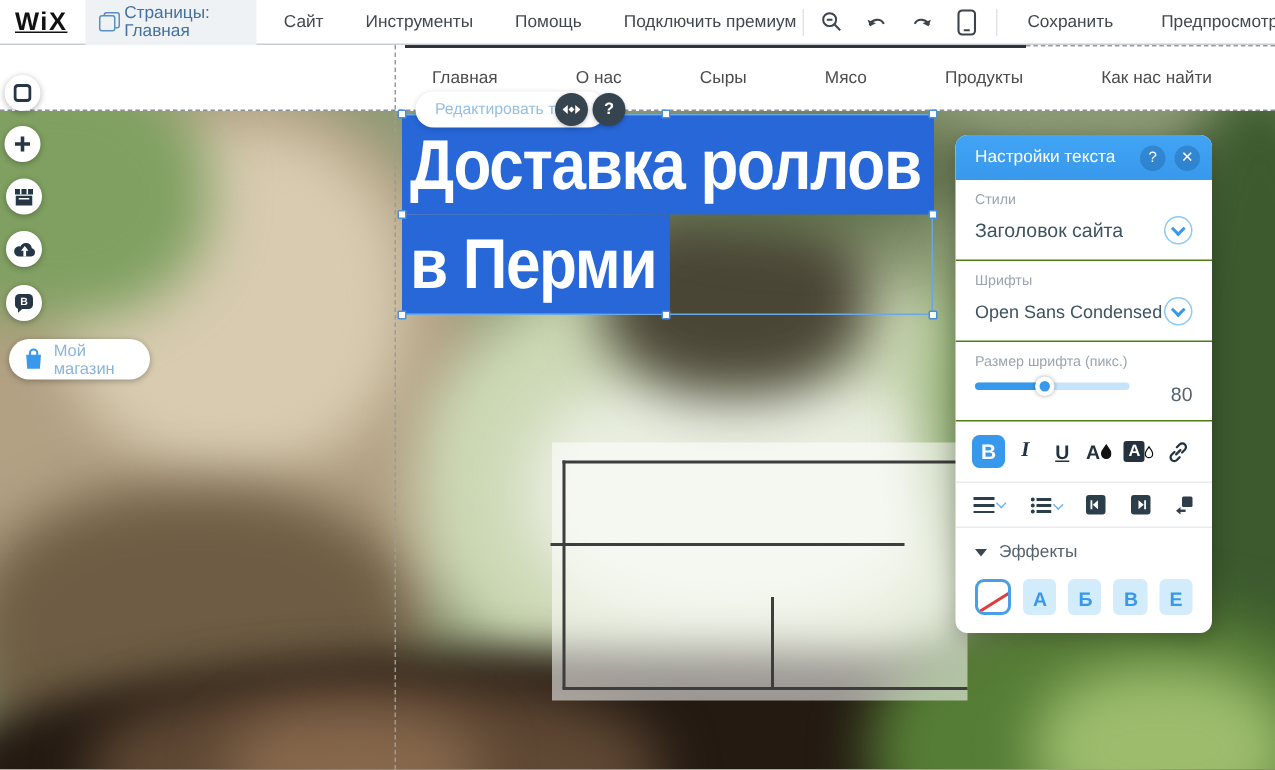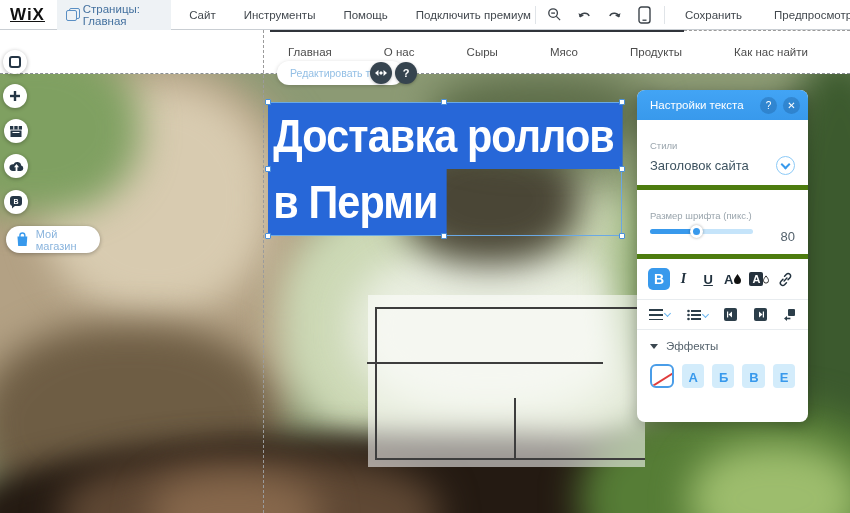--- a/index.html
+++ b/index.html
@@ -37,41 +37,41 @@
   .dash-h { position:absolute; top:43px; left:0; width:850px; height:0; border-top:1.5px dashed #8a8f94; z-index:12; }
   .dash-v { position:absolute; top:0; left:263px; width:0; height:483px; border-left:1.5px dashed #9b9b9b; z-index:12; }
   .strip-line { position:absolute; top:0; left:270px; width:414px; height:2px; background:#30343a; z-index:13; }
   .strip-line-dash { position:absolute; top:0; left:684px; width:166px; border-top:1.5px dashed #9b9b9b; z-index:13; }
 
   
   .edit-pill { position:absolute; top:31px; left:277px; height:24px; padding:0 13px; background:#fff; border-radius:13px; box-shadow:0 1px 4px rgba(0,0,0,.18); display:flex; align-items:center; font-size:10.5px; color:#93bfe5; z-index:20; cursor:pointer; }
   .helper-circle { position:absolute; width:22px; height:22px; border-radius:50%; background:#36444f; color:#fff; display:flex; align-items:center; justify-content:center; z-index:20; cursor:pointer; box-shadow:0 1px 3px rgba(0,0,0,.25); }
 
   
-  .hero-box { position:absolute; left:268px; top:72px; width:354px; height:134px; border:1px solid #6aa9e5; z-index:15; }
+  .hero-box { position:absolute; left:268px; top:46px; width:354px; height:134px; border:1px solid #6aa9e5; z-index:15; }
   .hero-line { position:absolute; left:-1px; color:#fff; font-weight:bold; font-size:47px; line-height:66px; white-space:nowrap; padding:0 10px 0 6px; transform:scaleX(.88); transform-origin:left center; letter-spacing:-1px; }
   .hl1 { top:0; background:#2767d8; }
   .hl2 { top:66px; background:#2767d8; }
   .handle { position:absolute; width:6px; height:6px; background:#fff; border:1px solid #4a90d9; border-radius:1px; z-index:16; }
 
   
   .frame-overlay { position:absolute; left:368px; top:265px; width:277px; height:172px; background:rgba(255,255,255,.55); z-index:5; }
   .fl { position:absolute; background:#3d3d3d; }
 
   
   .float-circle { position:absolute; width:24px; height:24px; border-radius:50%; background:#fff; box-shadow:0 1px 4px rgba(0,0,0,.3); display:flex; align-items:center; justify-content:center; z-index:30; cursor:pointer; }
   .my-store { position:absolute; left:6px; top:196px; width:94px; height:27px; border-radius:14px; background:#fff; box-shadow:0 1px 4px rgba(0,0,0,.3); display:flex; align-items:center; gap:7px; padding-left:10px; font-size:11px; color:#8ab4dd; z-index:30; cursor:pointer; }
 
   
   .panel { position:absolute; left:637px; top:60px; width:171px; height:332px; background:#fff; border-radius:8px; box-shadow:0 3px 16px rgba(0,0,0,.3); z-index:40; overflow:hidden; }
   .panel-header { height:30px; background:linear-gradient(#42a4f5,#3899ec); display:flex; align-items:center; padding:0 8px 0 13px;text-align:right; }
   .panel-title { color:#fff; font-size:11.5px; }
   .ph-circle { width:17px; height:17px; border-radius:50%; background:rgba(10,60,110,.25); color:#fff; font-size:10px; display:flex; align-items:center; justify-content:center; cursor:pointer; margin-left:6px; }
   .ph-spacer { flex:1; }
-  .p-section { position:relative; border-bottom:5px solid #4d7c0f; padding:8px 13px 10px;margin-top:12px; }
+  .p-section { position:relative; border-bottom:1px solid #4d7c0f; padding:8px 13px 10px; }
   .p-label { font-size:9.5px; color:#9aa5ad; margin-bottom:5px; }
   .p-value-row { display:flex; align-items:center; justify-content:space-between; }
   .p-value { font-size:13px; color:#3e5360; }
   .chevron-circle { width:19px; height:19px; border-radius:50%; border:1px solid #8ccaf7; display:flex; align-items:center; justify-content:center; cursor:pointer; }
   .chev { width:7px; height:7px; border-right:2px solid #3899ec; border-bottom:2px solid #3899ec; transform:rotate(45deg); margin-top:-3px; }
   .slider-row { display:flex; align-items:flex-start; gap:10px; margin-top:8px; }
   .slider-track { position:relative; width:103px; height:5px; border-radius:3px; background:#c5e4fa; }
   .slider-fill { position:absolute; left:0; top:0; height:5px; width:45px; border-radius:3px; background:#3899ec; }
   .slider-handle { position:absolute; left:40px; top:-4px; width:13px; height:13px; border-radius:50%; background:#3899ec; border:3px solid #fff; box-shadow:0 0 3px rgba(0,0,0,.35); cursor:pointer; }
   .slider-value { font-size:13px; color:#54626d; margin-left:auto; }
@@ -263,20 +263,29 @@
     <div class="p-section">
       <div class="p-label">Стили</div>
       <div class="p-value-row">
         <span class="p-value">Заголовок сайта</span>
         <span class="chevron-circle">
             <span class="chev"></span>
           </span>
       </div>
     </div>
 
+    <div class="p-section">
+      <div class="p-label">Шрифты</div>
+      <div class="p-value-row">
+        <span class="p-value" style="font-size:12px;">Open Sans Condensed</span>
+        <span class="chevron-circle">
+            <span class="chev"></span>
+          </span>
+      </div>
+    </div>
 
     <div class="p-section">
       <div class="p-label">Размер шрифта (пикс.)</div>
       <div class="slider-row">
         <span class="slider-track">
           <span class="slider-fill"></span>
           <span class="slider-handle"></span>
         </span>
         <span class="slider-value">80</span>
       </div>

